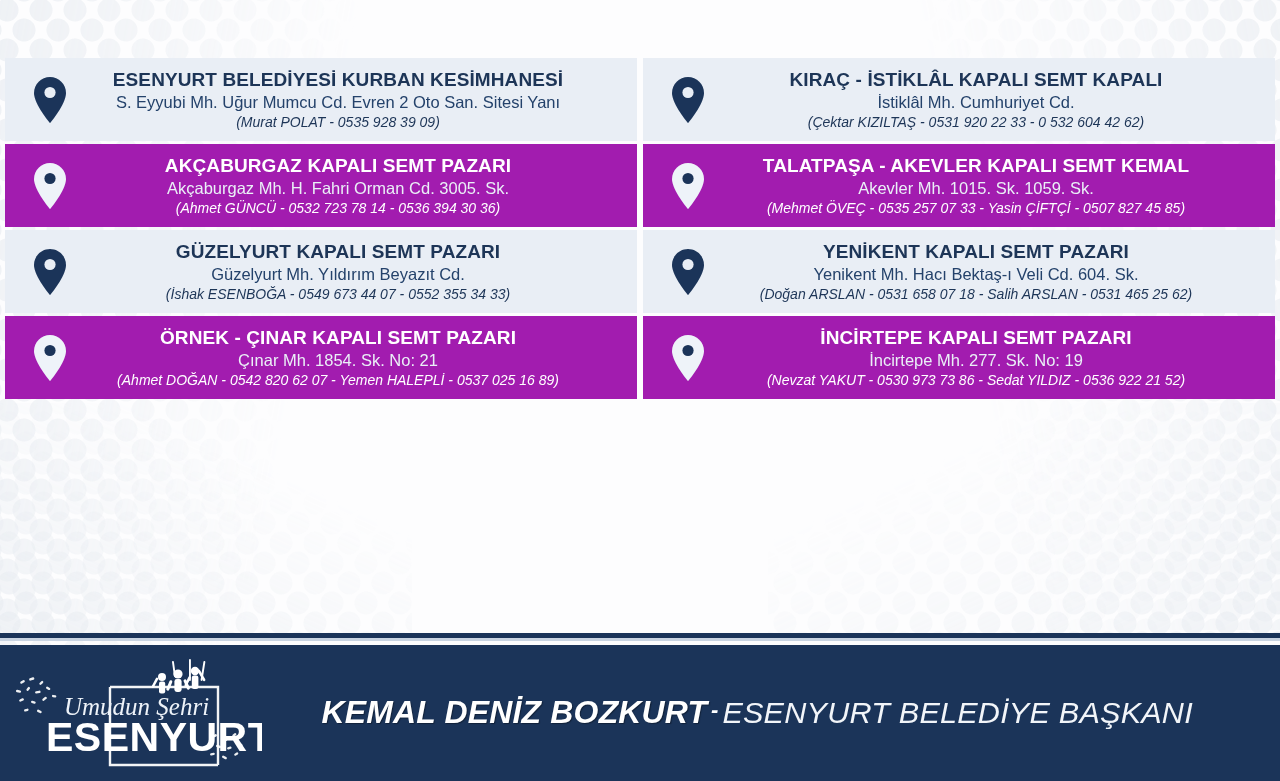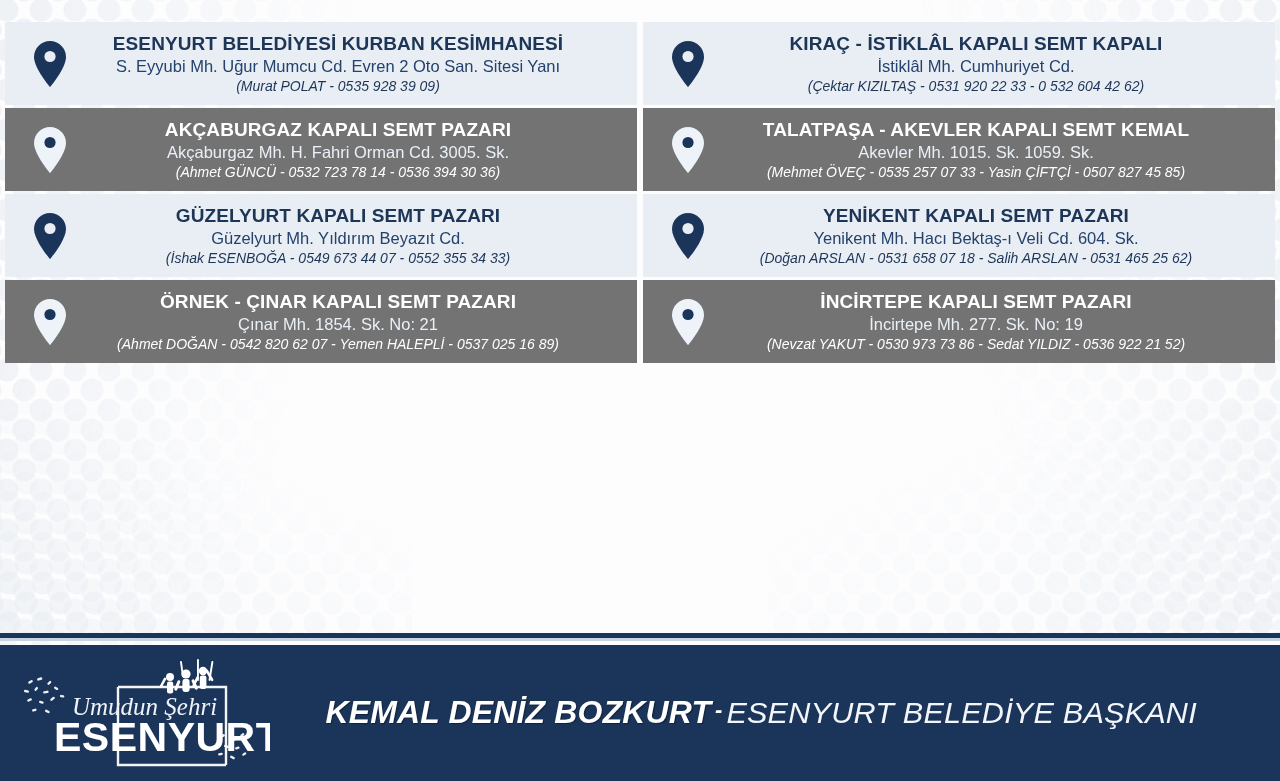--- a/index.html
+++ b/index.html
@@ -93,41 +93,41 @@
     line-height: 1.02;
     transform: scaleX(1.04);
     text-shadow: 2px 2px 0 rgba(168,23,23,.22);
     white-space: nowrap;
   }
 
   
   .grid {
     position: relative;
     z-index: 2;
-    margin-top: 22px;
+    margin-top: 58px;
     display: grid;
     grid-template-columns: 632px 632px;
     column-gap: 6px;
     row-gap: 3px;
     justify-content: center;
   }
 
   .card {
     position: relative;
     height: 83px;
     display: flex;
     align-items: center;
     padding: 0 14px 0 16px;
   }
   .card.light {
     background: #e9eef5;
     color: #1d3557;
   }
   .card.dark {
-    background: #737373;
+    background: #a21caf;
     color: #ffffff;
   }
 
   .pin-wrap {
     flex: 0 0 58px;
     display: flex;
     align-items: center;
     justify-content: center;
   }
   .pin-wrap svg { display: block; }
@@ -189,21 +189,21 @@
 
   
   .footer {
     position: absolute;
     left: 0; right: 0; bottom: 0;
     height: 136px;
     background: #1b3459;
     z-index: 3;
     display: flex;
     align-items: center;
-    padding-left: 14px;
+    padding-left: 6px;
   }
 
   
   .logo {
     position: relative;
     flex: 0 0 256px;
     height: 112px;
   }
   .logo svg { display: block; }
 

